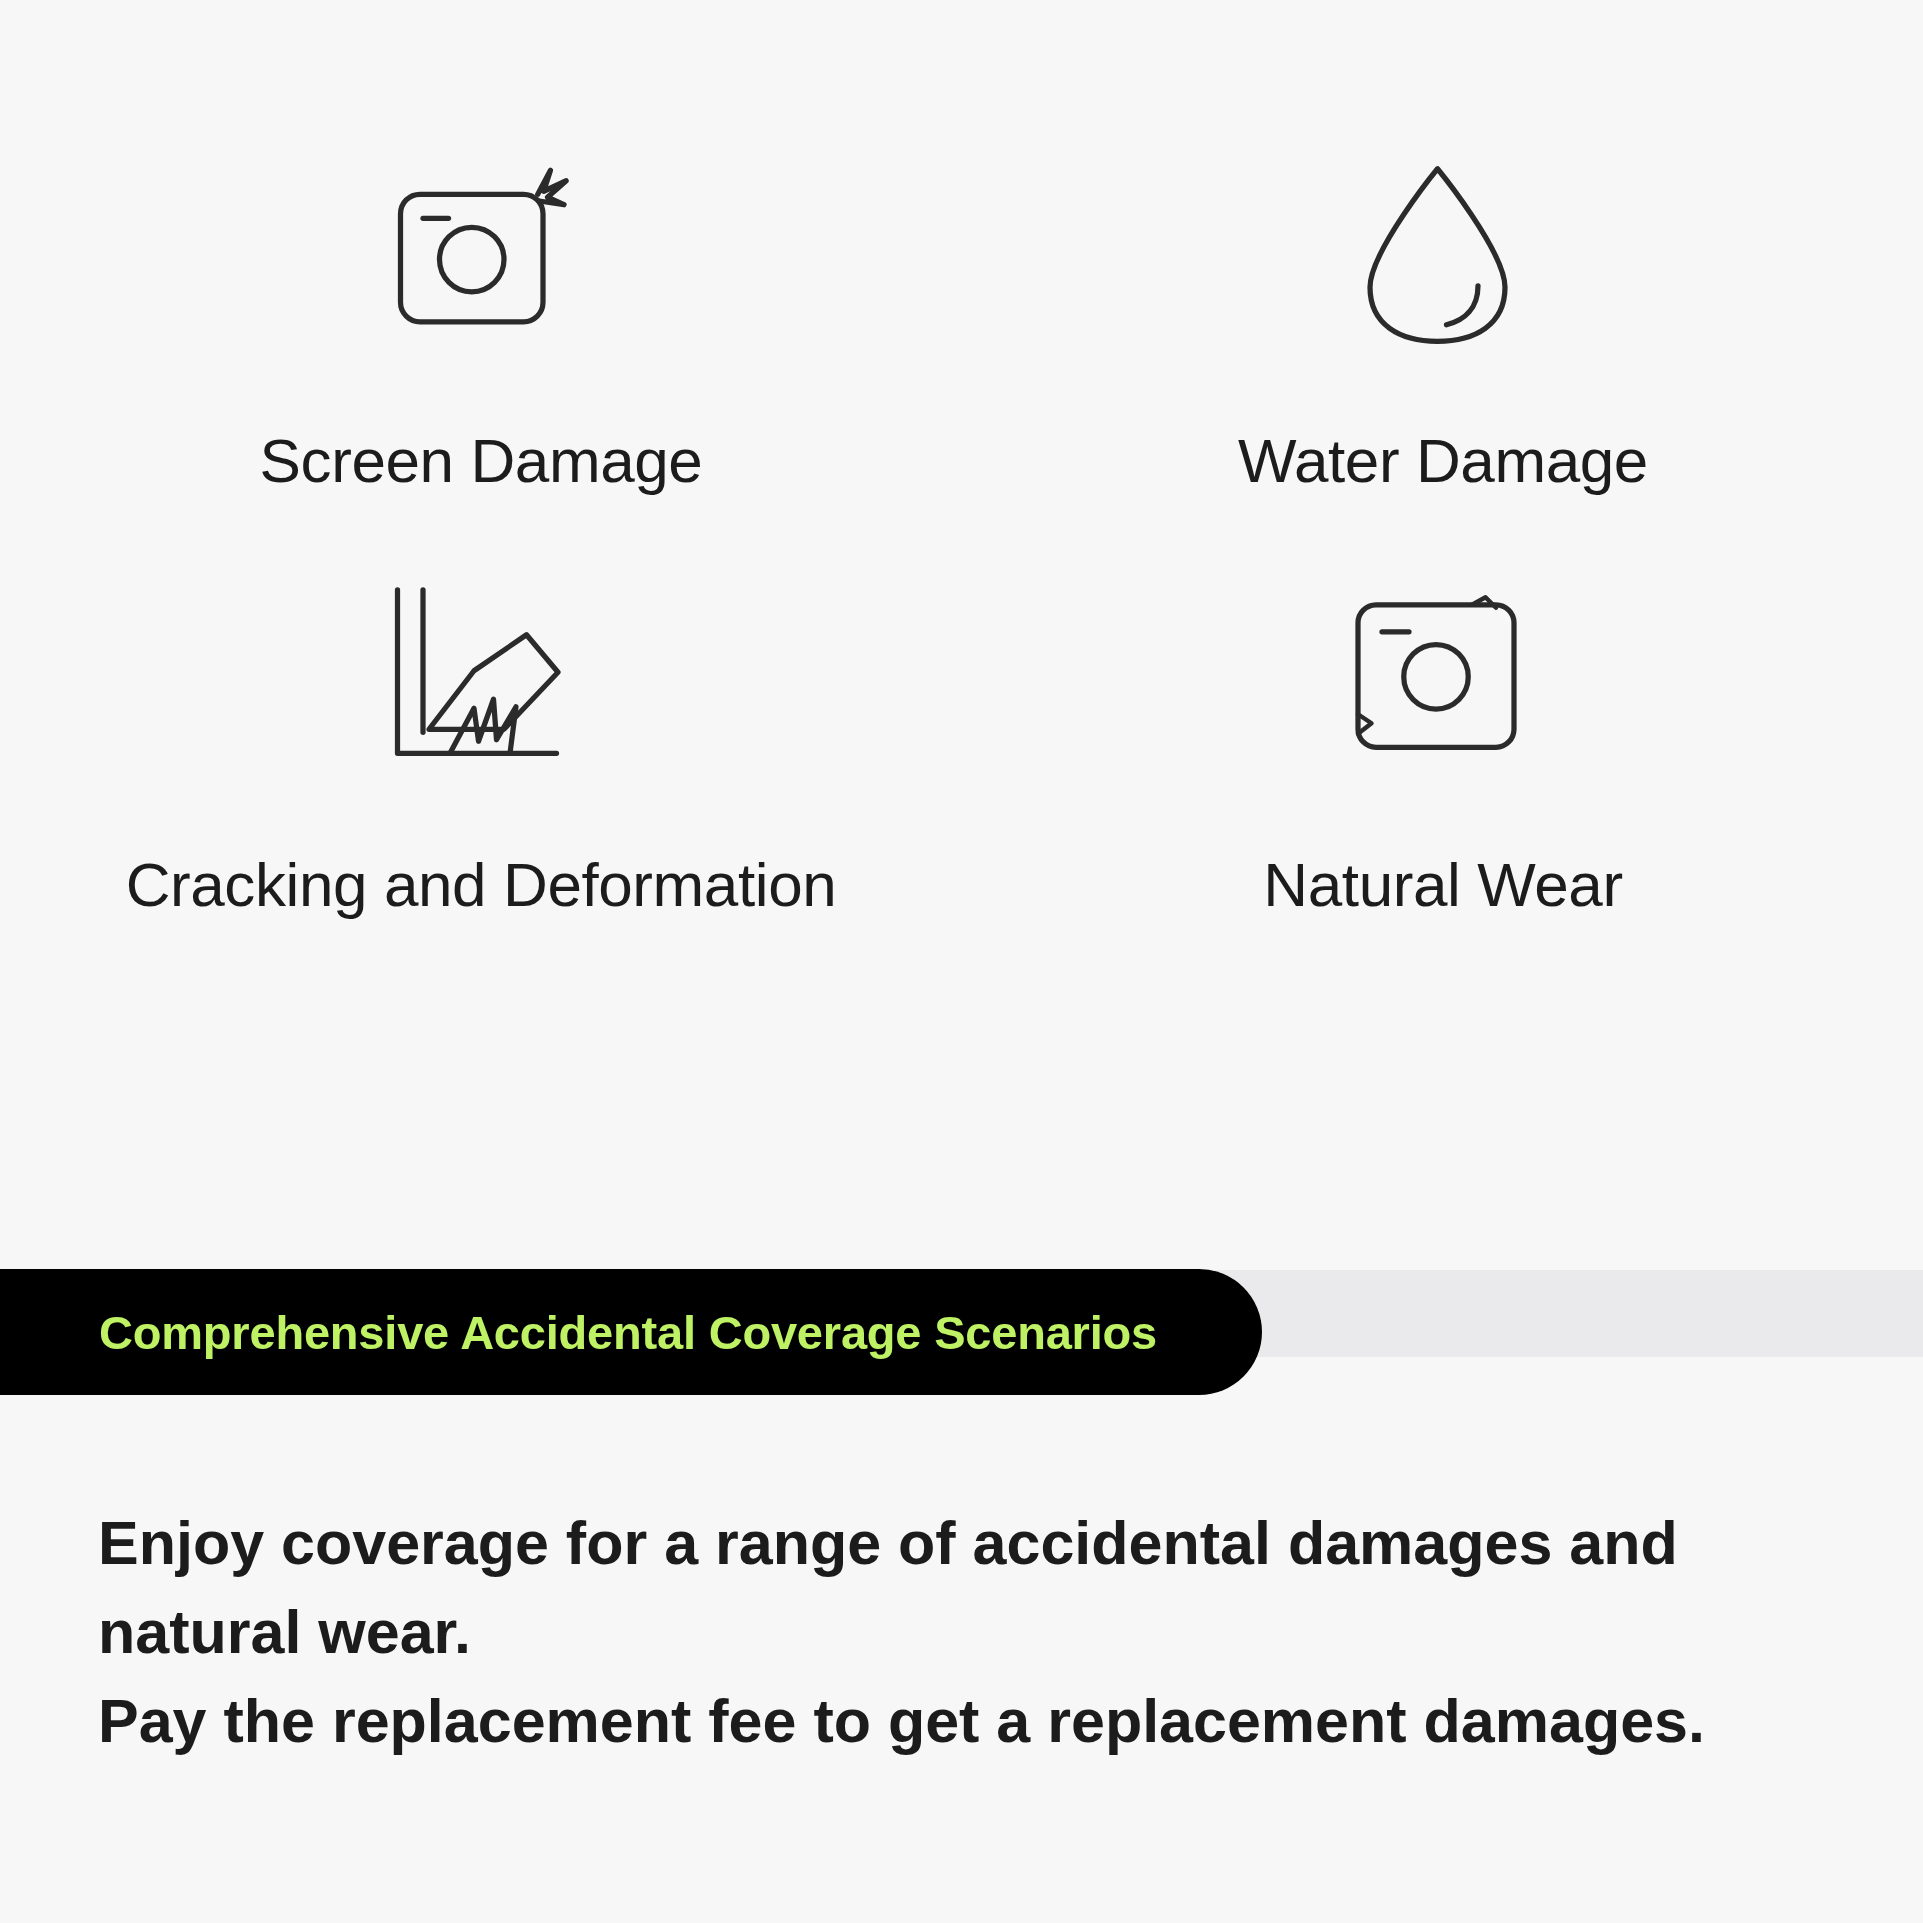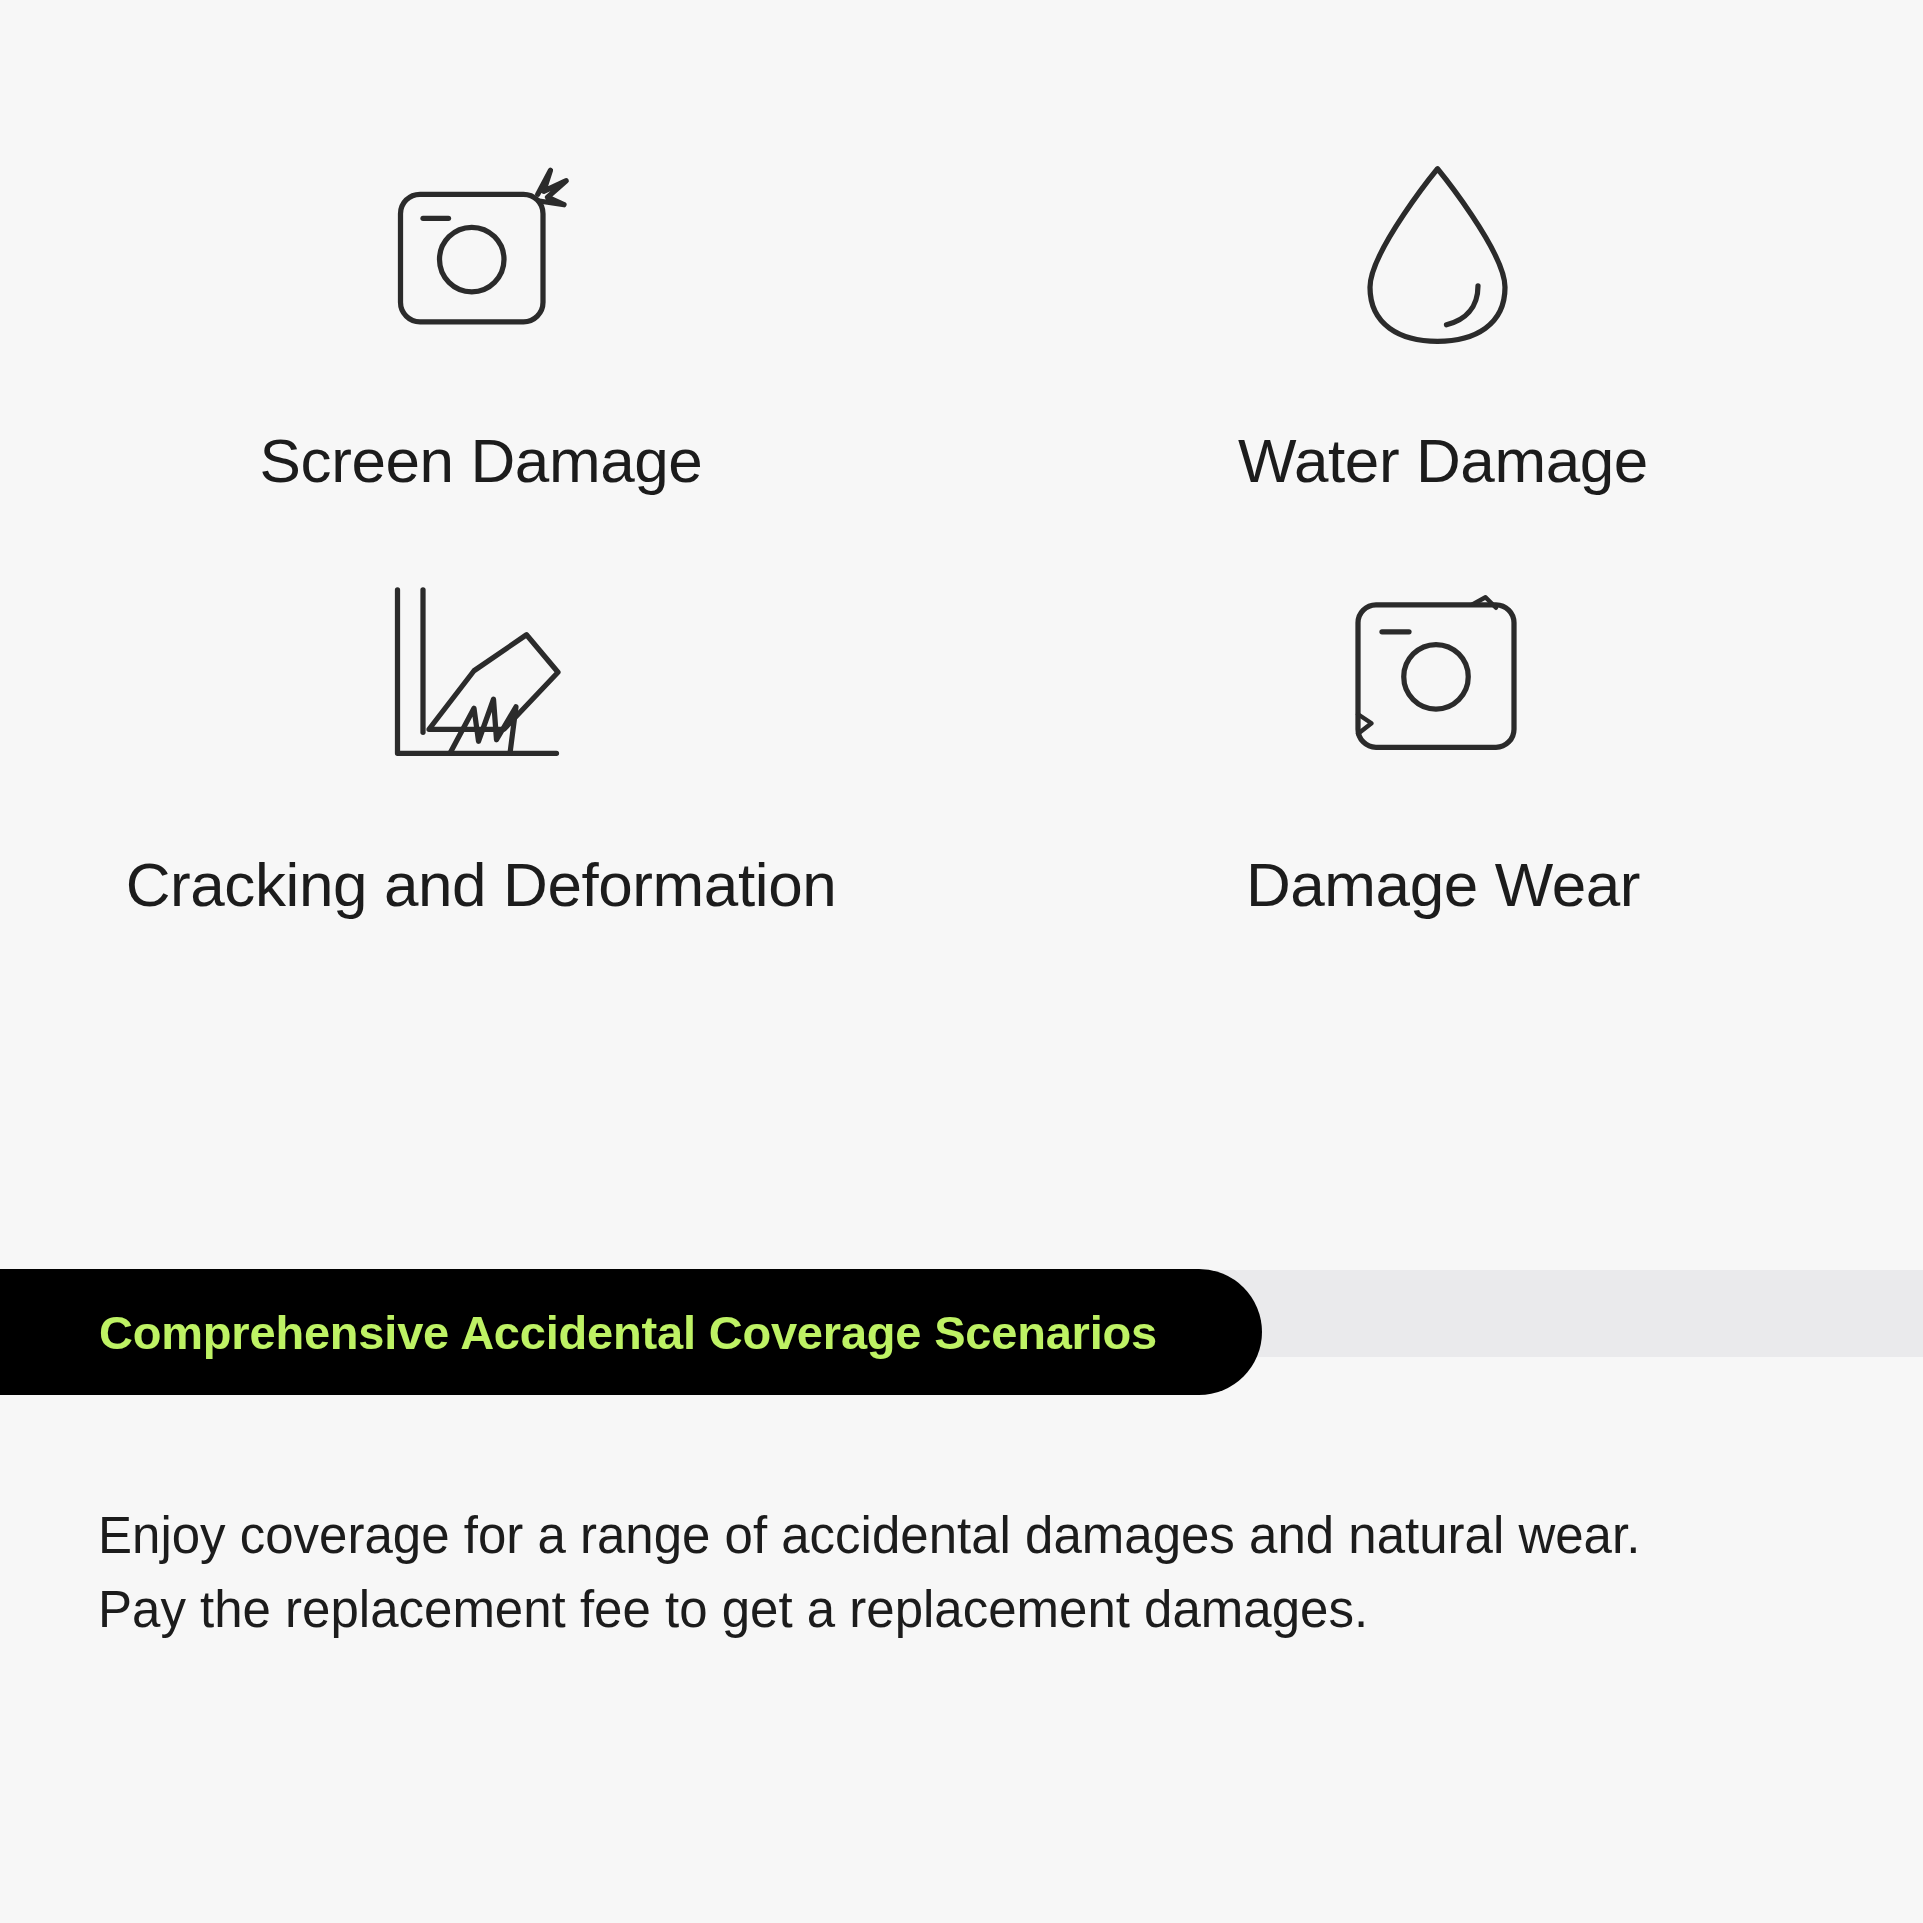--- a/index.html
+++ b/index.html
@@ -91,24 +91,24 @@
     font-weight: bold;
     letter-spacing: -0.2px;
     white-space: nowrap;
   }
 
   .body-copy {
     position: absolute;
     top: 229px;
     left: 98px;
     right: 113px;
-    font-size: 51px;
+    font-size: 61px;
     line-height: 1.46;
     color: #1c1c1c;
-    font-weight: 400;
+    font-weight: 700;
   }
   .body-copy p {
     margin: 0;
   }
 
   svg { display: block; }
 </style>
 </head>
 <body>
 
@@ -154,21 +154,21 @@
       <div class="cell">
         <div class="icon-box">
           <svg width="195" height="188" viewBox="0 0 260 250" fill="none" stroke="#2b2b2b" stroke-width="7" stroke-linecap="round" stroke-linejoin="round">
             <path d="M40 30 L200 30 A24 24 0 0 1 224 54 L224 196 A24 24 0 0 1 200 220 L40 220 A24 24 0 0 1 16 196 L16 54 A24 24 0 0 1 40 30 Z"></path>
             <circle cx="120" cy="126" r="43"></circle>
             <line x1="48" y1="66" x2="84" y2="66"></line>
             <path d="M168 30 L186 20 L200 34" stroke-width="6"></path>
             <path d="M16 176 L34 188 L16 202" stroke-width="6"></path>
           </svg>
         </div>
-        <div class="cell-label">Damage Wear</div>
+        <div class="cell-label">Natural Wear</div>
       </div>
 
     </div>
   </div>
 
   <div class="bottom">
     <div class="ribbon">
       <span class="ribbon-text">Comprehensive Accidental Coverage Scenarios</span>
     </div>
     <div class="body-copy">

